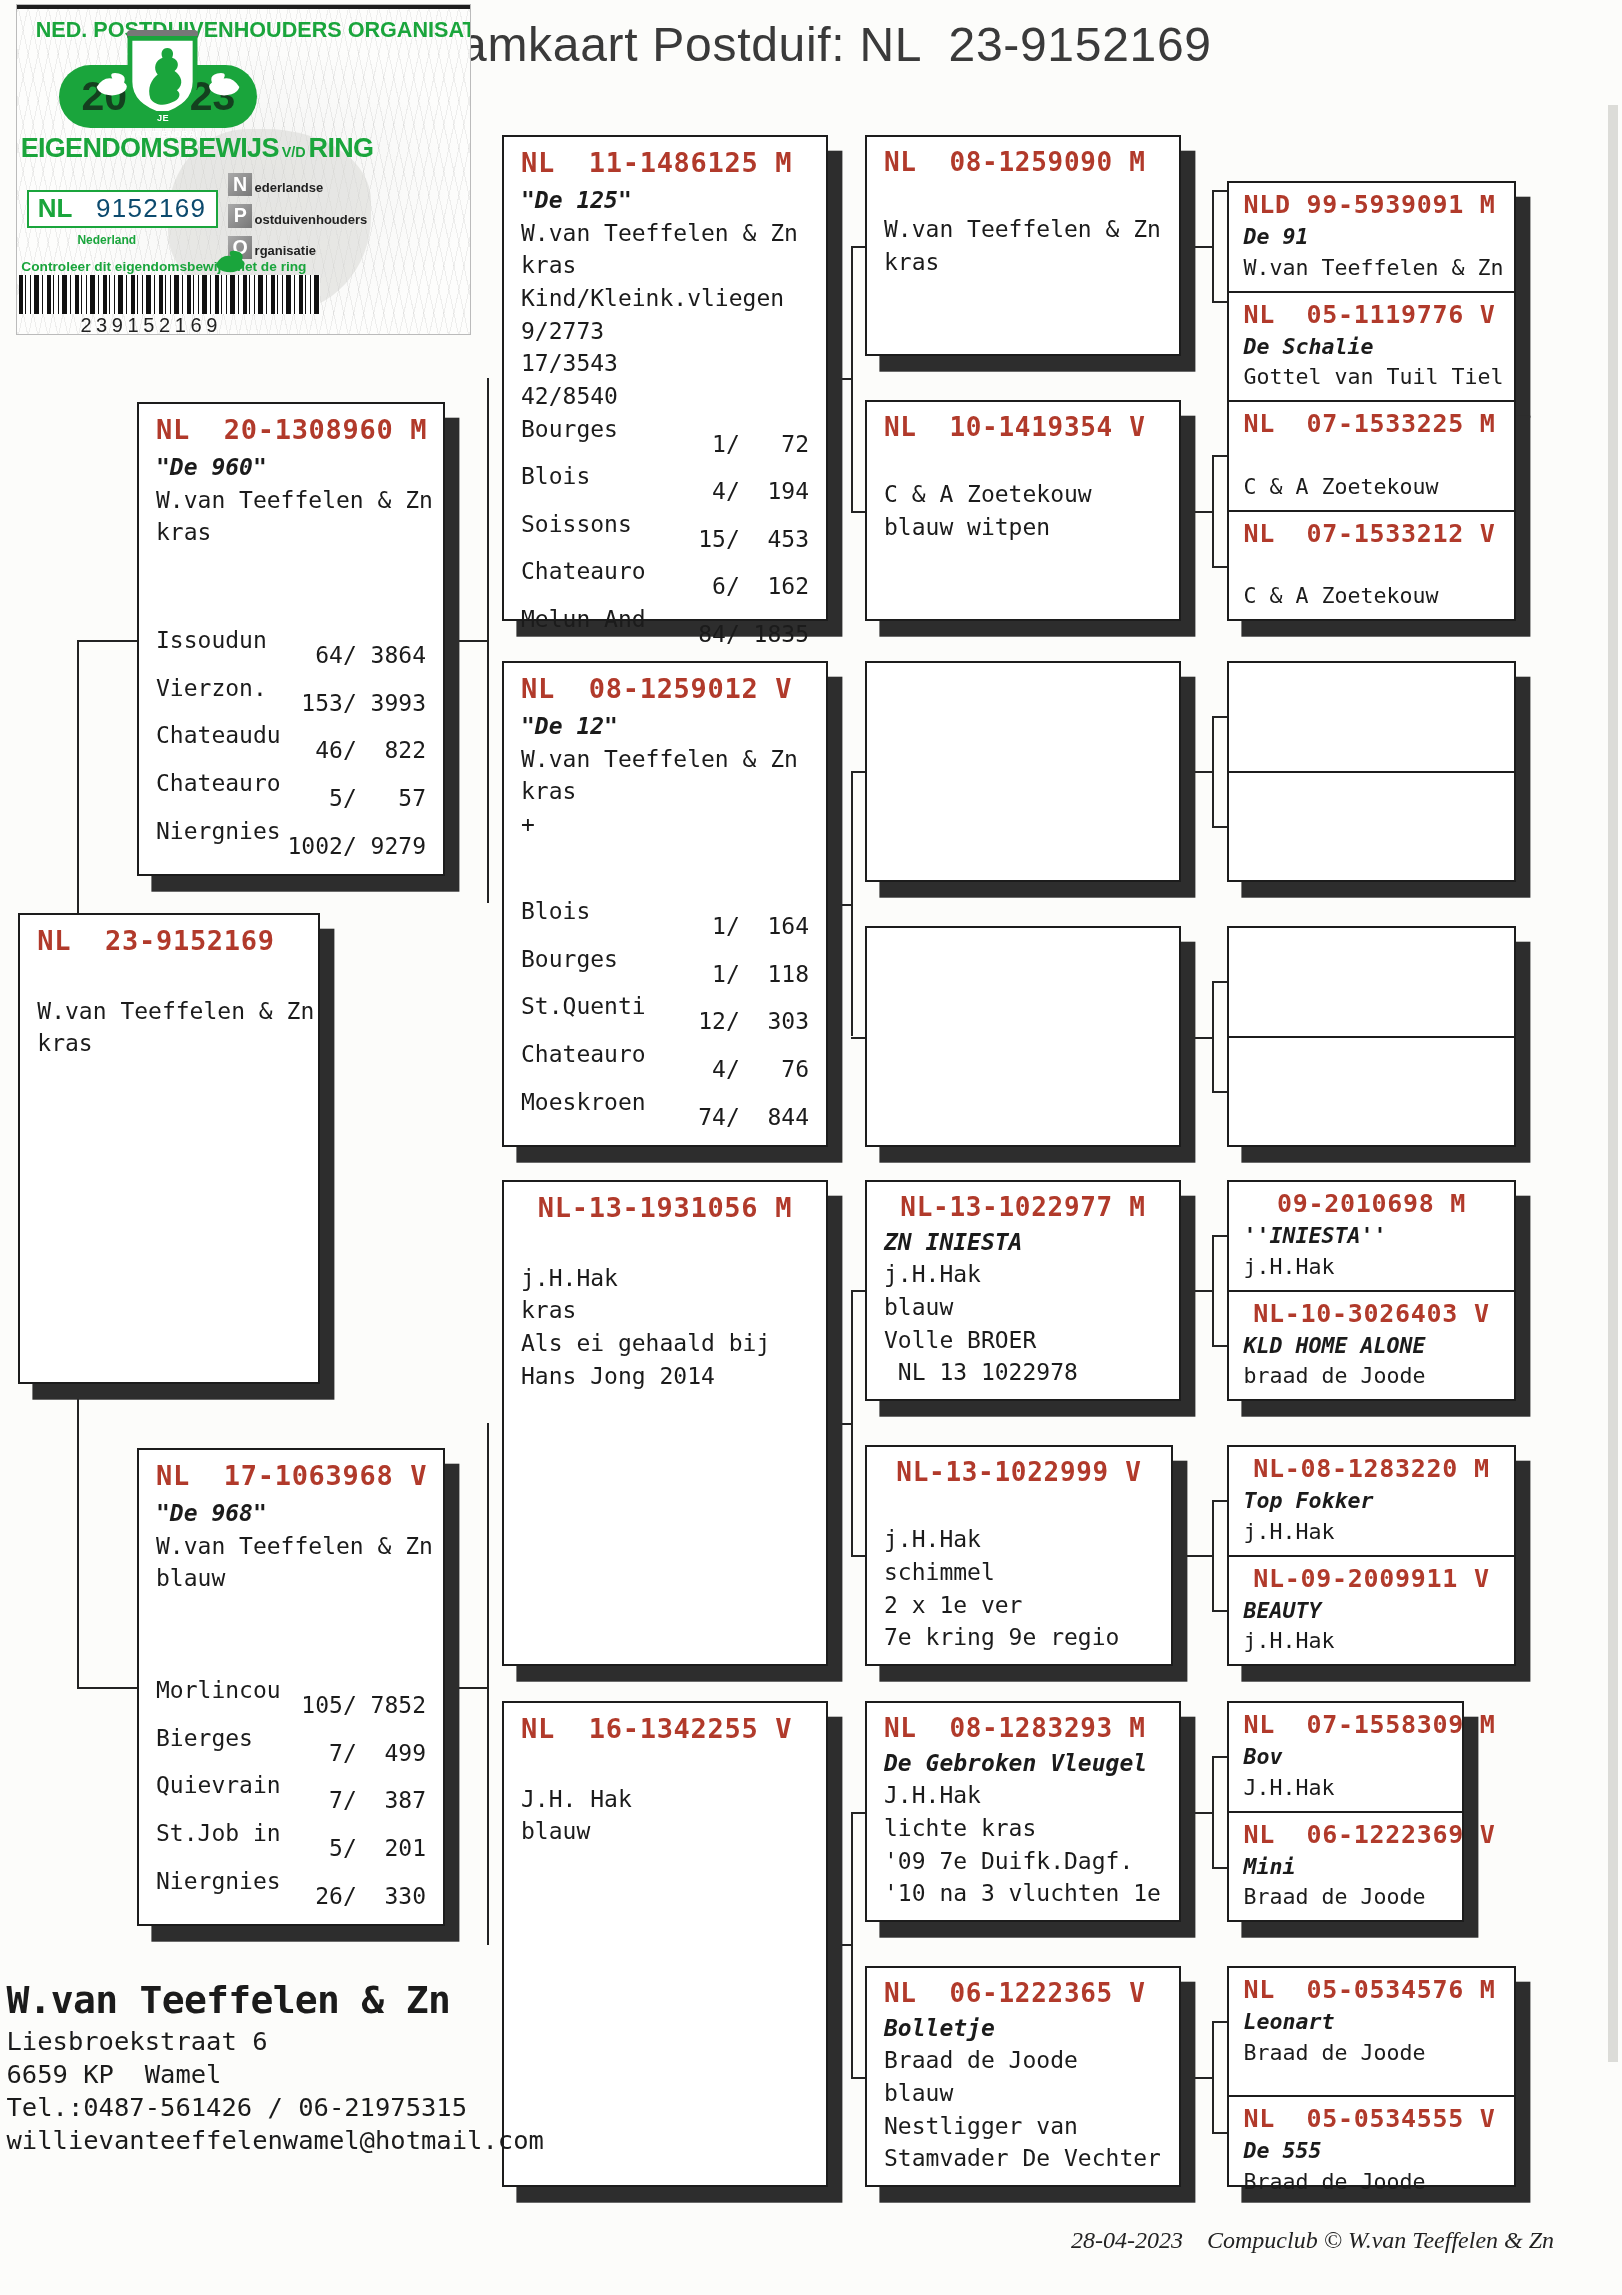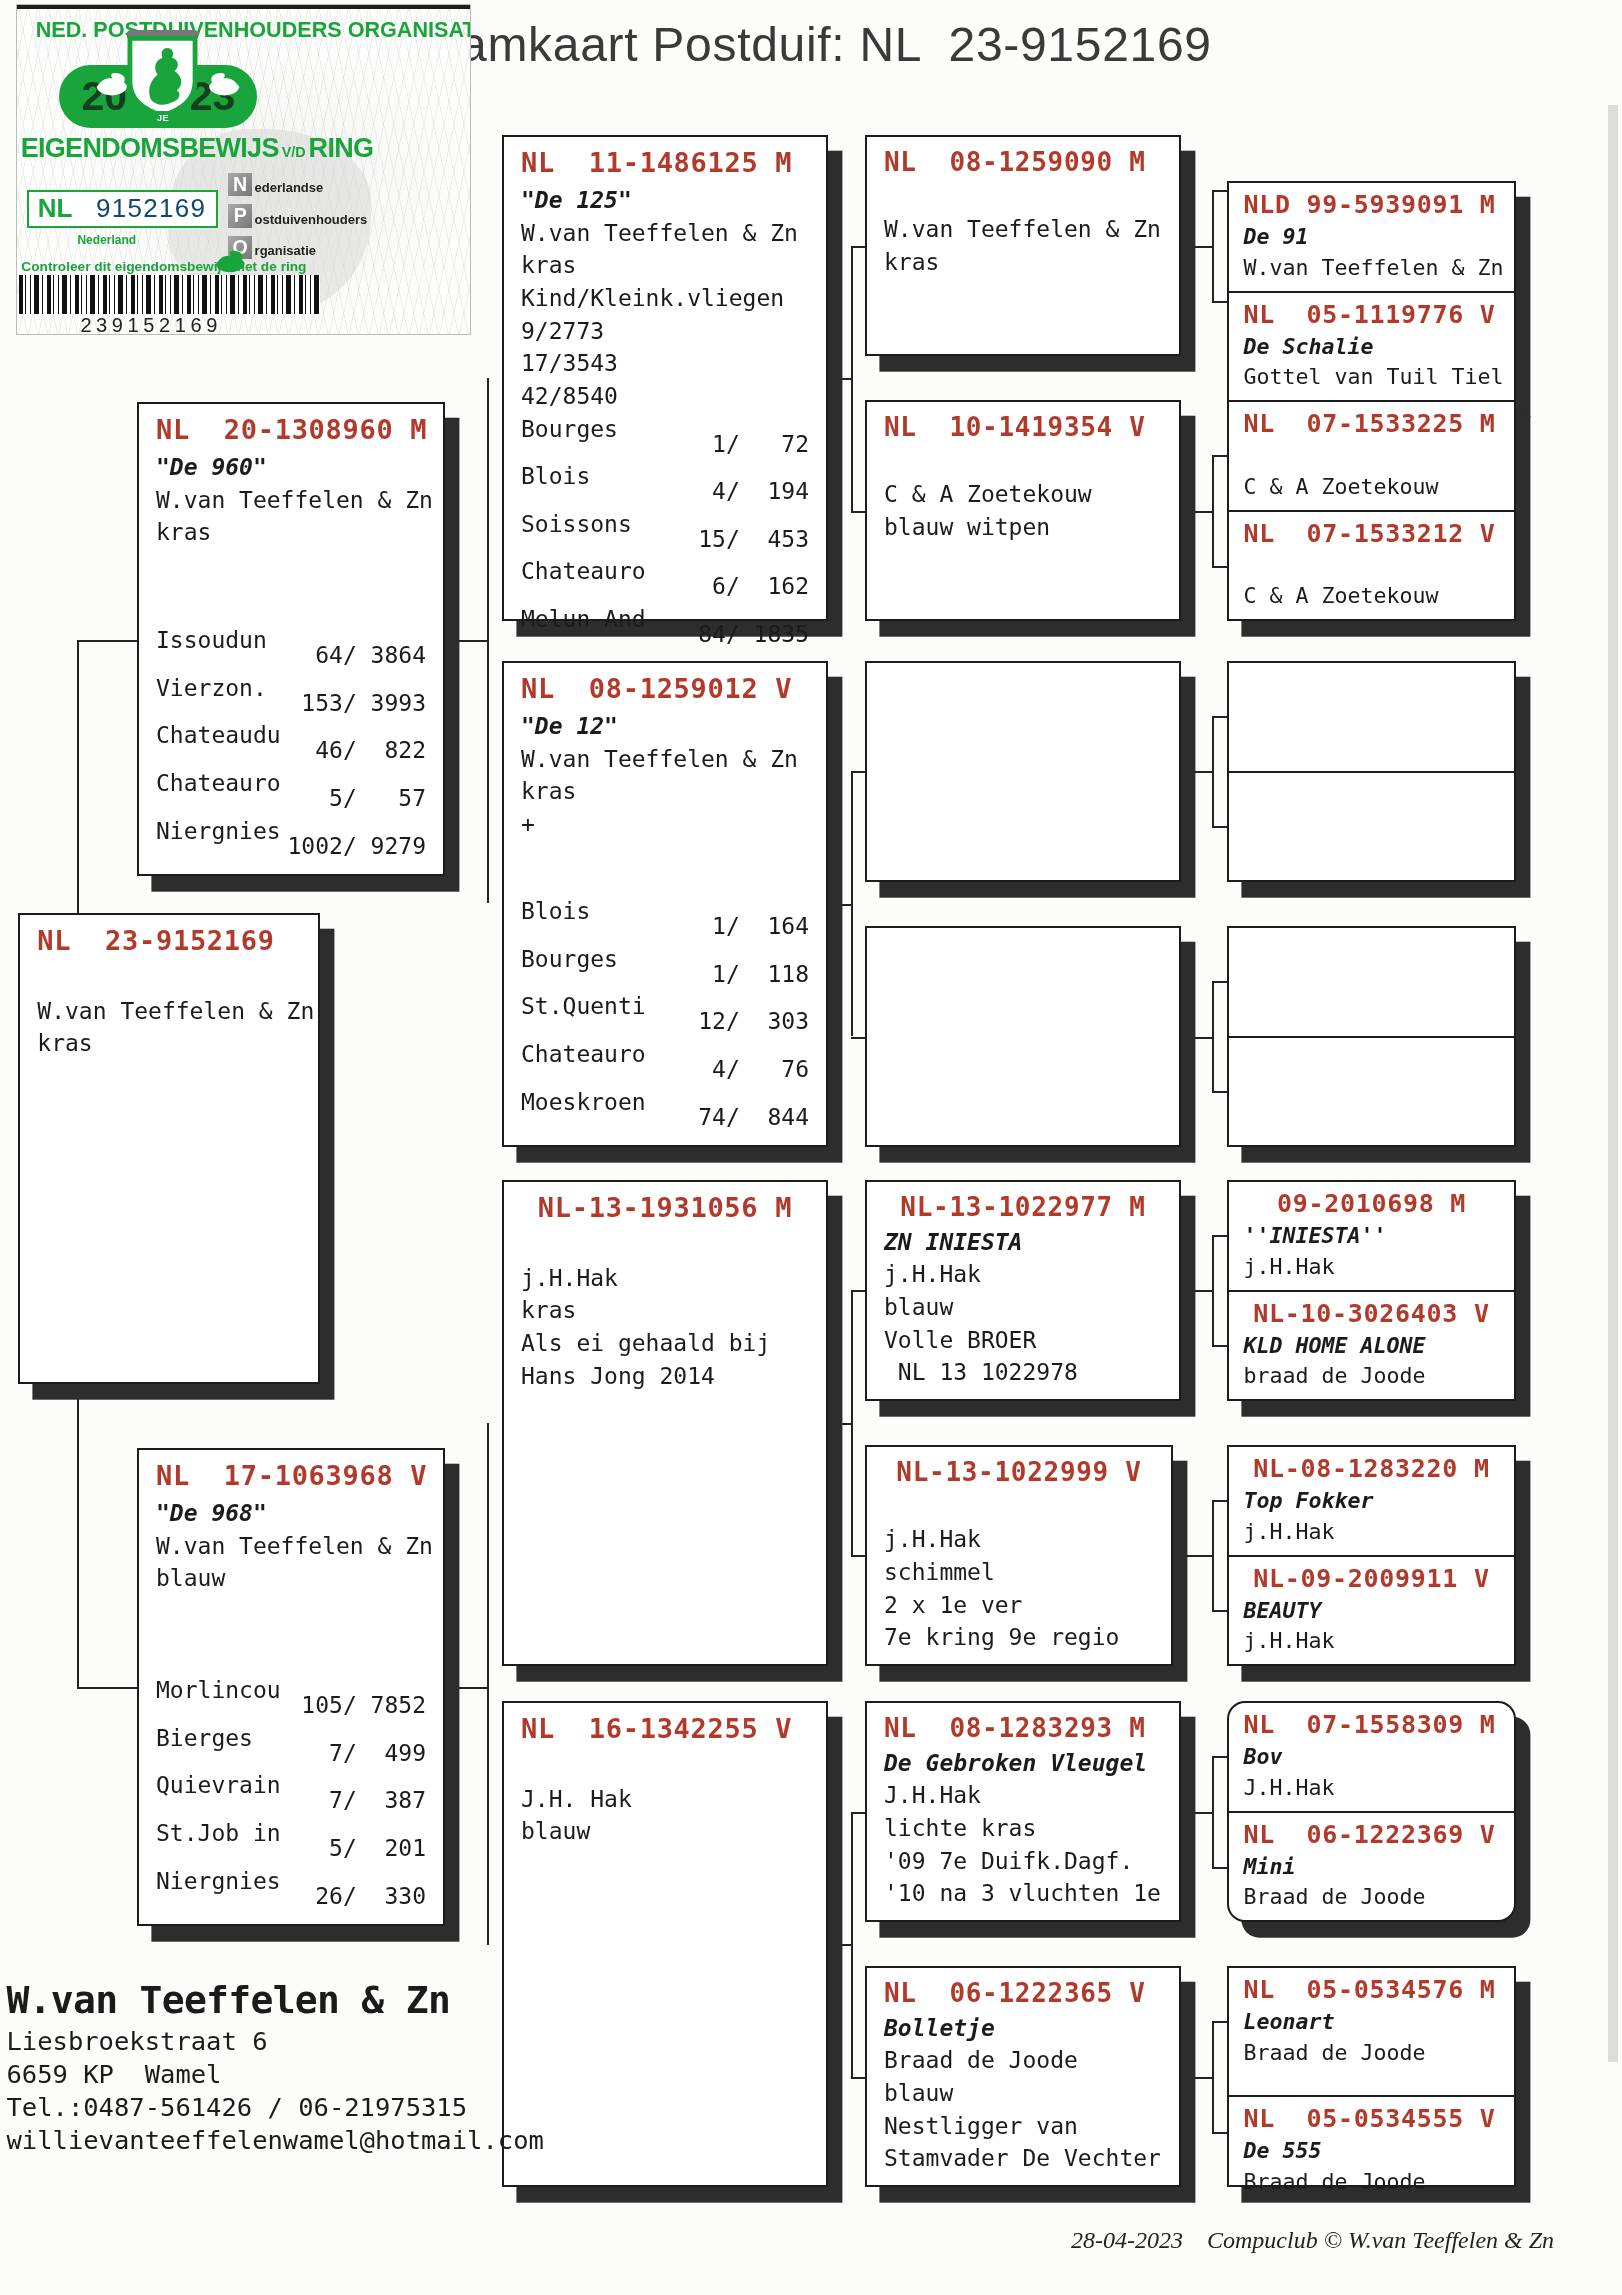--- a/index.html
+++ b/index.html
@@ -407,21 +407,21 @@
     <div class="bname">Top Fokker</div>
     <div class="bline">j.H.Hak</div>
   </div>
   <div class="half">
     <div class="ring">NL-09-2009911 V</div>
     <div class="bname">BEAUTY</div>
     <div class="bline">j.H.Hak</div>
   </div>
 </div>
 
-<div class="box split" style="left:1227px;top:1701px;width:289px;height:221px;border-radius:18px;">
+<div class="box split" style="left:1227px;top:1701px;width:237px;height:221px;">
   <div class="half">
     <div class="ring">NL  07-1558309 M</div>
     <div class="bname">Bov</div>
     <div class="bline">J.H.Hak</div>
   </div>
   <div class="half">
     <div class="ring">NL  06-1222369 V</div>
     <div class="bname">Mini</div>
     <div class="bline">Braad de Joode</div>
   </div>

